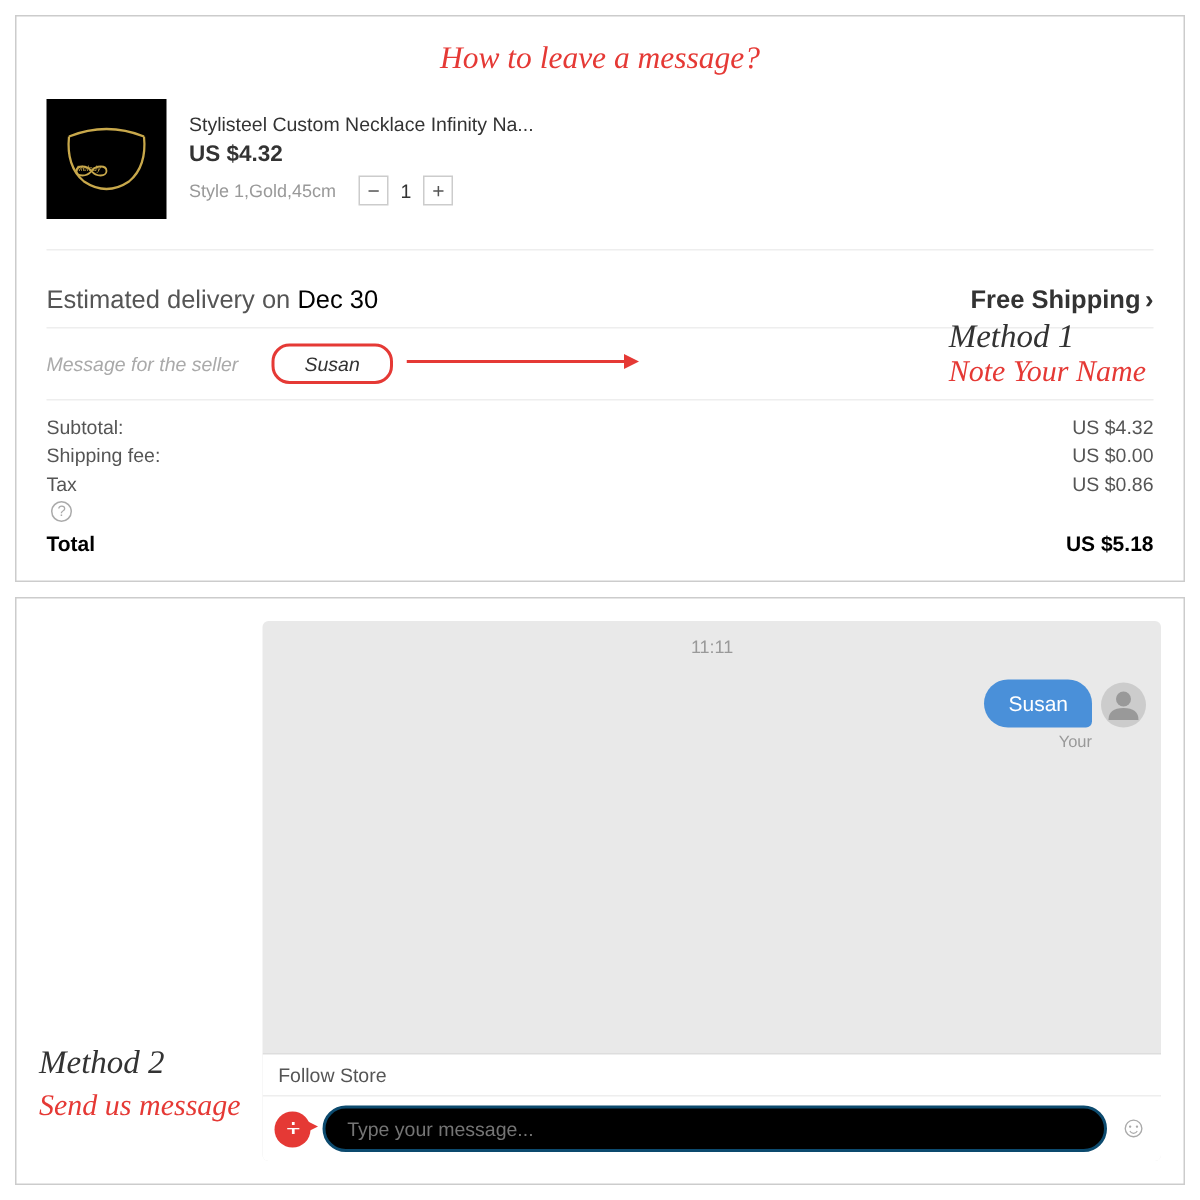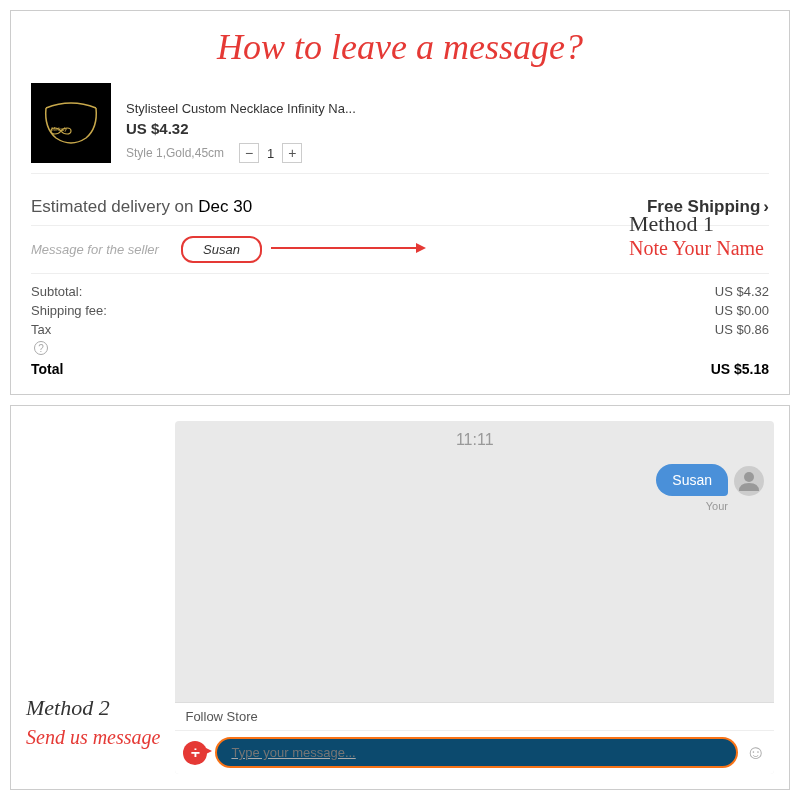--- a/index.html
+++ b/index.html
@@ -26,29 +26,29 @@
       padding: 15px 20px;
       position: relative;
       flex: 0 0 auto;
     }
 
     .page-title {
       text-align: center;
       font-family: Georgia, serif;
       font-style: italic;
       color: #e53935;
-      font-size: 36px;
+      font-size: 21px;
       margin-bottom: 15px;
     }
 
     .product-row {
       display: flex;
-      align-items: flex-end;
+      align-items: center;
       margin-bottom: 15px;
-      padding-bottom: 10px;
+      padding-bottom: 20px;
       border-bottom: 1px solid #eee;
     }
 
     .product-image {
       width: 80px;
       height: 80px;
       background: #000;
       margin-right: 15px;
       flex-shrink: 0;
       display: flex;
@@ -197,20 +197,21 @@
       font-size: 10px;
       color: #aaa;
     }
 
     
     .method1-overlay {
       position: absolute;
       right: 25px;
       top: 200px;
       font-family: Georgia, serif;
+      font-style: italic;
       text-align: left;
     }
 
     .method1-title {
       font-size: 22px;
       color: #333;
       display: block;
     }
 
     .method1-sub {
@@ -258,21 +259,21 @@
       margin: 15px 15px 15px 0;
       background: #e9e9e9;
       border-radius: 4px;
       display: flex;
       flex-direction: column;
       overflow: hidden;
     }
 
     .chat-time {
       text-align: center;
-      font-size: 16px;
+      font-size: 12px;
       color: #999;
       padding: 10px;
     }
 
     .chat-messages {
       flex: 1;
       padding: 5px 10px;
       display: flex;
       flex-direction: column;
       align-items: flex-end;
@@ -342,28 +343,27 @@
       align-items: center;
       justify-content: center;
       font-size: 16px;
       font-weight: bold;
       cursor: pointer;
       flex-shrink: 0;
     }
 
     .chat-text-input {
       flex: 1;
-      border: 2px solid #f97316;
+      border: 2px solid #0c4a6e;
       border-radius: 20px;
       padding: 6px 14px;
       font-size: 13px;
       color: #aaa;
       outline: none;
-      background: #0c4a6e;
-      text-decoration: underline;
+      background: #000000;
     }
 
     .emoji-btn {
       font-size: 20px;
       cursor: pointer;
       color: #aaa;
       flex-shrink: 0;
     }
 
     

